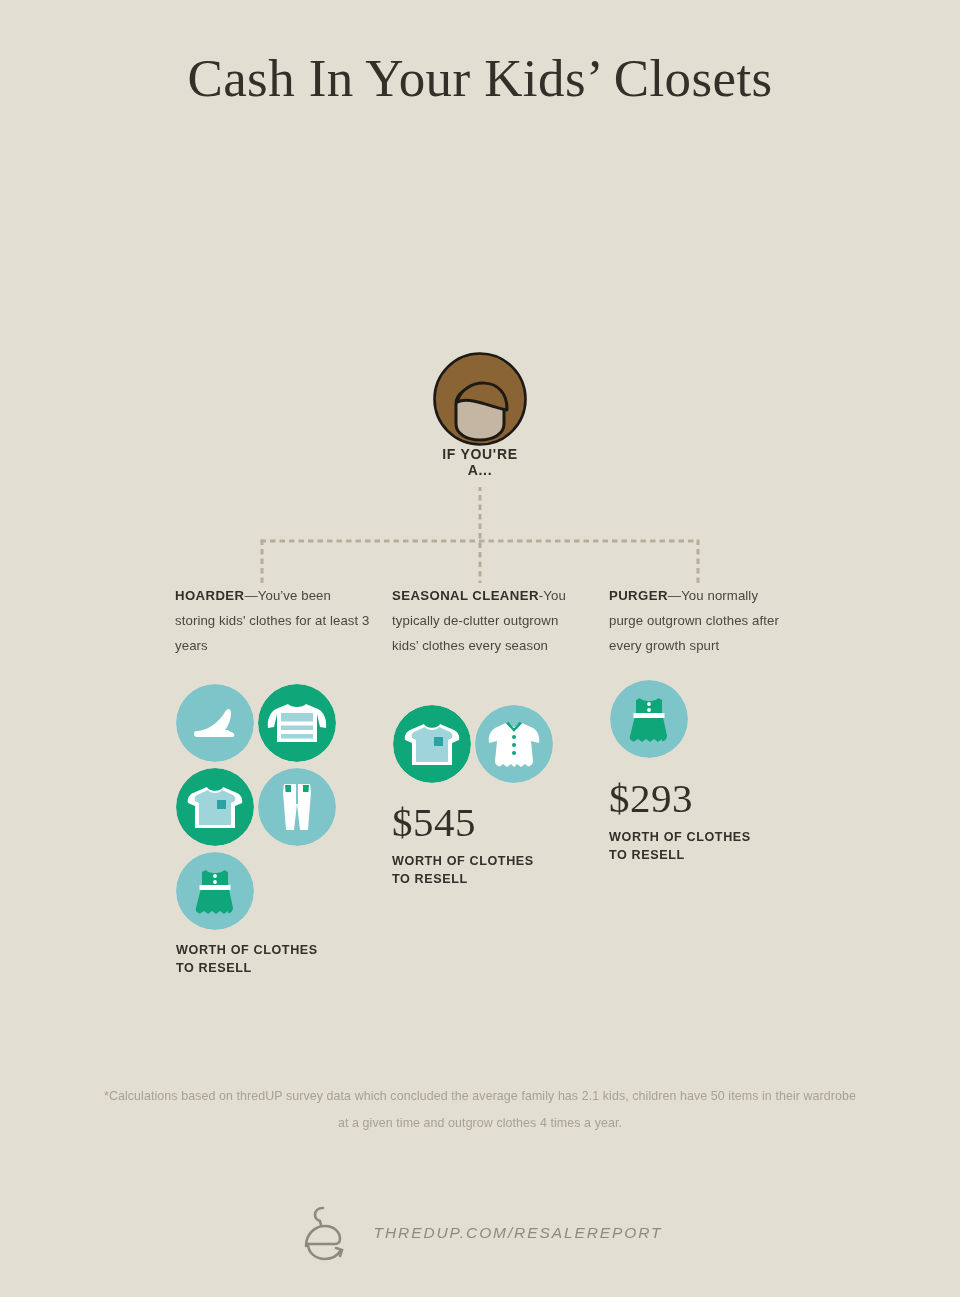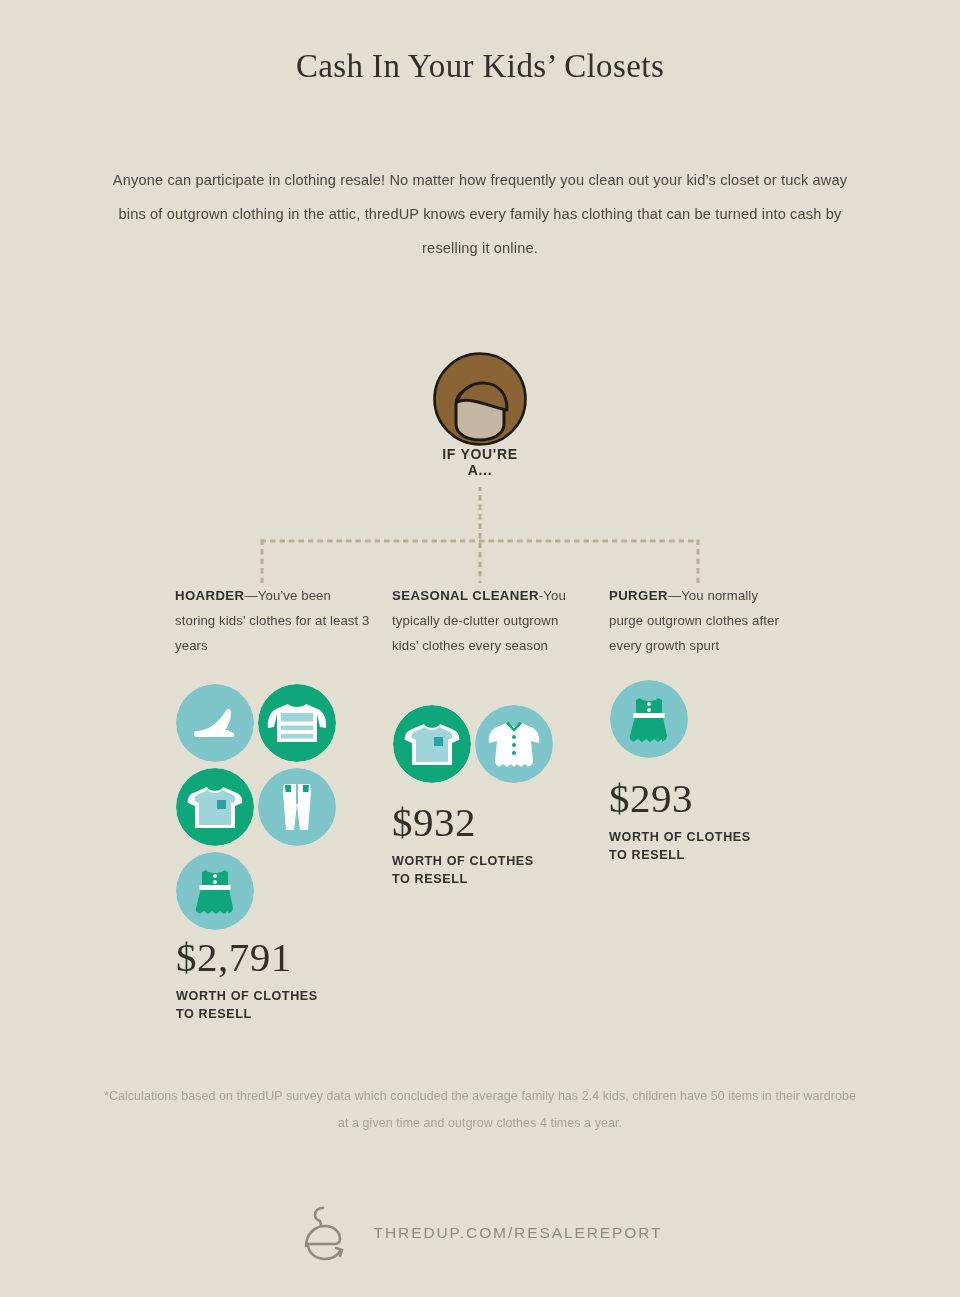--- a/index.html
+++ b/index.html
@@ -22,21 +22,21 @@
   }
 
   
   .title {
     position: absolute;
     top: 48px;
     left: 0;
     width: 960px;
     text-align: center;
     font-family: "Liberation Serif", serif;
-    font-size: 33px;
+    font-size: 53px;
     font-weight: 400;
     letter-spacing: 0.4px;
     color: #33302a;
   }
   .intro {
     position: absolute;
     top: 163px;
     left: 108px;
     width: 744px;
     text-align: center;
@@ -148,36 +148,36 @@
   .footer {
     position: absolute;
     top: 1198px;
     left: 0;
     width: 960px;
     height: 70px;
     display: flex;
     align-items: center;
     justify-content: center;
     gap: 24px;
+    font-style: italic;
   }
   .footer-logo { display: block; }
   .footer-url {
     font-size: 15.5px;
     letter-spacing: 1.9px;
     color: #8d8a7e;
   }
 </style>
 </head>
 <body>
 
 <div class="page">
 
   <div class="title">Cash In Your Kids’ Closets</div>
 
-  <div class="intro">Anyone can participate in clothing resale! No matter how frequently you clean out your kid’s closet or tuck away bins of outgrown clothing in the attic, thredUP knows every family has clothing that can be turned into cash by reselling it online.</div>
 
   <div class="avatar-wrap">
     <svg class="avatar-svg" width="94" height="94" viewBox="0 0 94 94">
       <circle cx="47" cy="47" r="46" fill="#8a6435"></circle>
       <path d="M23 52 C23 30 71 26 71 52 L71 72 C71 82 60 88 47 88 C34 88 23 82 23 72 Z" fill="#c4b6a2"></path>
       <path d="M23 52 C23 30 71 26 71 52 L71 72 C71 82 60 88 47 88 C34 88 23 82 23 72 Z" fill="none" stroke="#1d1a15" stroke-width="3"></path>
       <path d="M24 50 C30 25 75 22 74 58 C60 56 38 44 24 50 Z" fill="#8a6435"></path>
       <path d="M24 50 C30 25 75 22 74 58 C60 56 38 44 24 50 Z" fill="none" stroke="#1d1a15" stroke-width="3" stroke-linejoin="round"></path>
       <circle cx="47" cy="47" r="45.5" fill="none" stroke="#1d1a15" stroke-width="2.6"></circle>
     </svg>
@@ -287,44 +287,43 @@
       <path d="M30 18 C32 22 46 22 48 18 L52 20 L52 32 L57 56
                C57 59 55 61 52 61.5 L52 59 L48 62 L44 59 L40 62 L36 59 L32 62 L28 59 L24 61.5
                C21 61 19 59 20 56 L26 32 L26 20 Z" fill="#0fa77a"></path>
       <rect x="23.5" y="33" width="31" height="5" fill="#ffffff"></rect>
       <circle cx="39" cy="24" r="1.9" fill="#ffffff"></circle>
       <circle cx="39" cy="30" r="1.9" fill="#ffffff"></circle>
     </svg>
   </div>
 
   <div class="stat stat-hoarder">
-    <div class="stat-amount">$2,791</div>
     <div class="stat-caption">
       <div>WORTH OF CLOTHES</div>
       <div>TO RESELL</div>
     </div>
   </div>
 
   <div class="stat stat-seasonal">
-    <div class="stat-amount">$932</div>
+    <div class="stat-amount">$545</div>
     <div class="stat-caption">
       <div>WORTH OF CLOTHES</div>
       <div>TO RESELL</div>
     </div>
   </div>
 
   <div class="stat stat-purger">
     <div class="stat-amount">$293</div>
     <div class="stat-caption">
       <div>WORTH OF CLOTHES</div>
       <div>TO RESELL</div>
     </div>
   </div>
 
-  <div class="footnote">*Calculations based on thredUP survey data which concluded the average family has 2.4 kids, children have 50 items in their wardrobe at a given time and outgrow clothes 4 times a year.</div>
+  <div class="footnote">*Calculations based on thredUP survey data which concluded the average family has 2.1 kids, children have 50 items in their wardrobe at a given time and outgrow clothes 4 times a year.</div>
 
   <div class="footer">
     <svg class="footer-logo" width="52" height="58" viewBox="0 0 52 58">
       <g fill="none" stroke="#8d8a7e" stroke-width="2.6" stroke-linecap="round">
         <path d="M25 4 C20 4 17 7 17 11 C17 14 19 16 22 17 L23 21"></path>
         <path d="M8 42 C8 30 17 22 27 22 C36 22 42 28 42 35 C42 38 40 40 37 40 L10 40"></path>
         <path d="M10 40 C10 49 18 55 27 55 C34 55 40 51 43 46"></path>
         <path d="M38 44 L44 46 L42 52"></path>
       </g>
     </svg>

